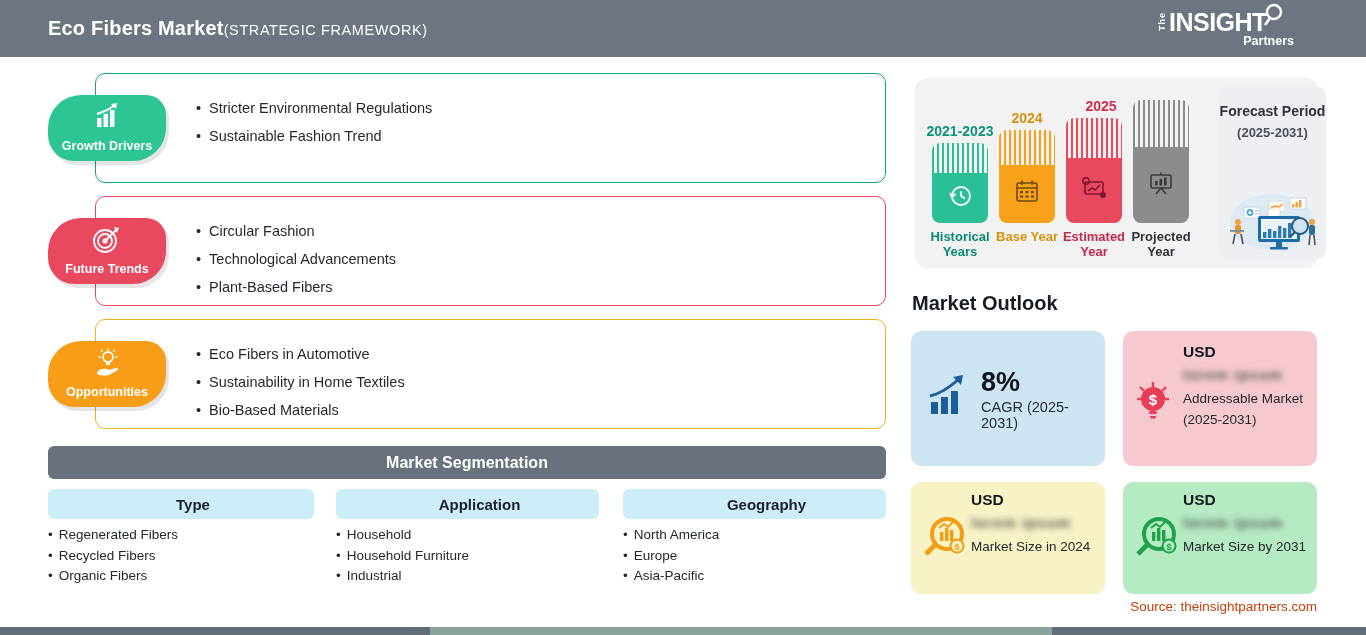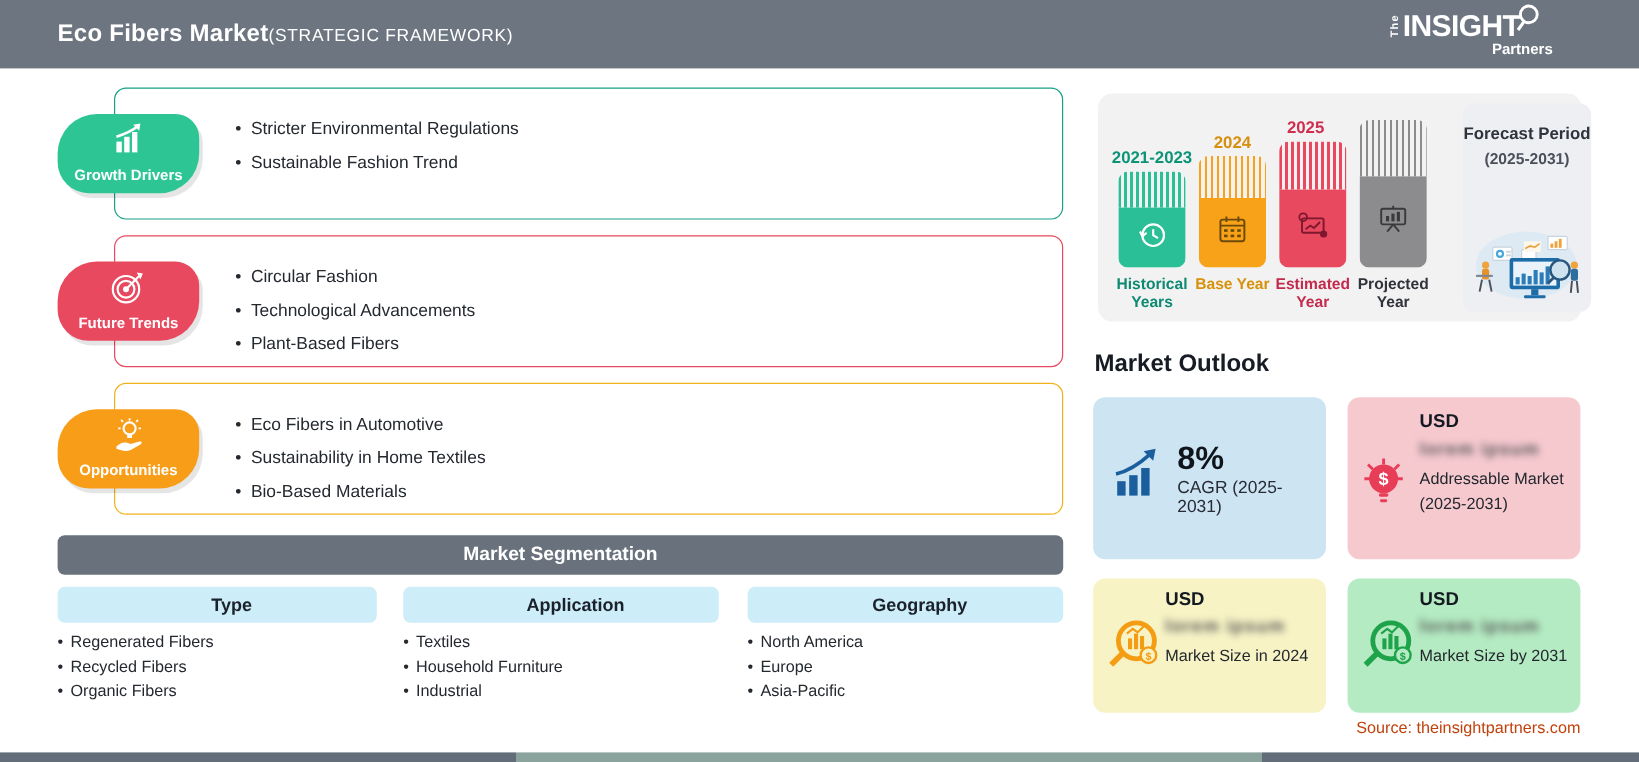--- a/index.html
+++ b/index.html
@@ -64,21 +64,21 @@
             flex-direction:column; }
   .tl-bar .fringe { height:38%; background:repeating-linear-gradient(90deg, var(--c) 0 2px, #f2f2f3 2px 5px); }
   .tl-bar .solid { flex:1; background:var(--c); display:flex; align-items:center; justify-content:center; }
   .tl-b0 { left:17px;  top:65px; height:80px;  --c:#2bbf97; }
   .tl-b1 { left:84px;  top:52px; height:93px;  --c:#f8a21a; }
   .tl-b2 { left:151px; top:40px; height:105px; --c:#e8495f; }
   .tl-b3 { left:218px; top:22px; height:123px; --c:#8c8c8e; }
   .tl-year { position:absolute; width:80px; text-align:center; font-size:14px; font-weight:bold; }
   .tl-y0 { left:5px;   top:45px; color:#0d9478; }
   .tl-y1 { left:72px;  top:32px; color:#d78f0e; }
-  .tl-y2 { left:133px; top:20px; color:#cf2e4e; }
+  .tl-y2 { left:146px; top:20px; color:#cf2e4e; }
   .tl-y3 { left:206px; top:2px;  color:#2e3138;margin-top:32px; }
   .tl-cap { position:absolute; top:151px; width:80px; text-align:center; font-size:13px;
             font-weight:bold; line-height:15px; }
   .tl-c0 { left:5px;   color:#0d8a71; }
   .tl-c1 { left:72px;  color:#d7920c; }
   .tl-c2 { left:139px; color:#c32b4d; }
   .tl-c3 { left:206px; color:#30333a; }
 
   .forecast-panel { position:absolute; left:304px; top:8px; width:107px; height:174px;
                     background:#edeff2; border-radius:10px; text-align:center; }
@@ -204,21 +204,21 @@
   </div>
   <div class="seg-col-header seg-h-0">Type</div>
   <div class="seg-col-header seg-h-1">Application</div>
   <div class="seg-col-header seg-h-2">Geography</div>
   <ul class="seg-list seg-l-0">
     <li>Regenerated Fibers</li>
     <li>Recycled Fibers</li>
     <li>Organic Fibers</li>
   </ul>
   <ul class="seg-list seg-l-1">
-    <li>Textiles</li>
+    <li>Household</li>
     <li>Household Furniture</li>
     <li>Industrial</li>
   </ul>
   <ul class="seg-list seg-l-2">
     <li>North America</li>
     <li>Europe</li>
     <li>Asia-Pacific</li>
   </ul>
 
   <div class="timeline-card">

